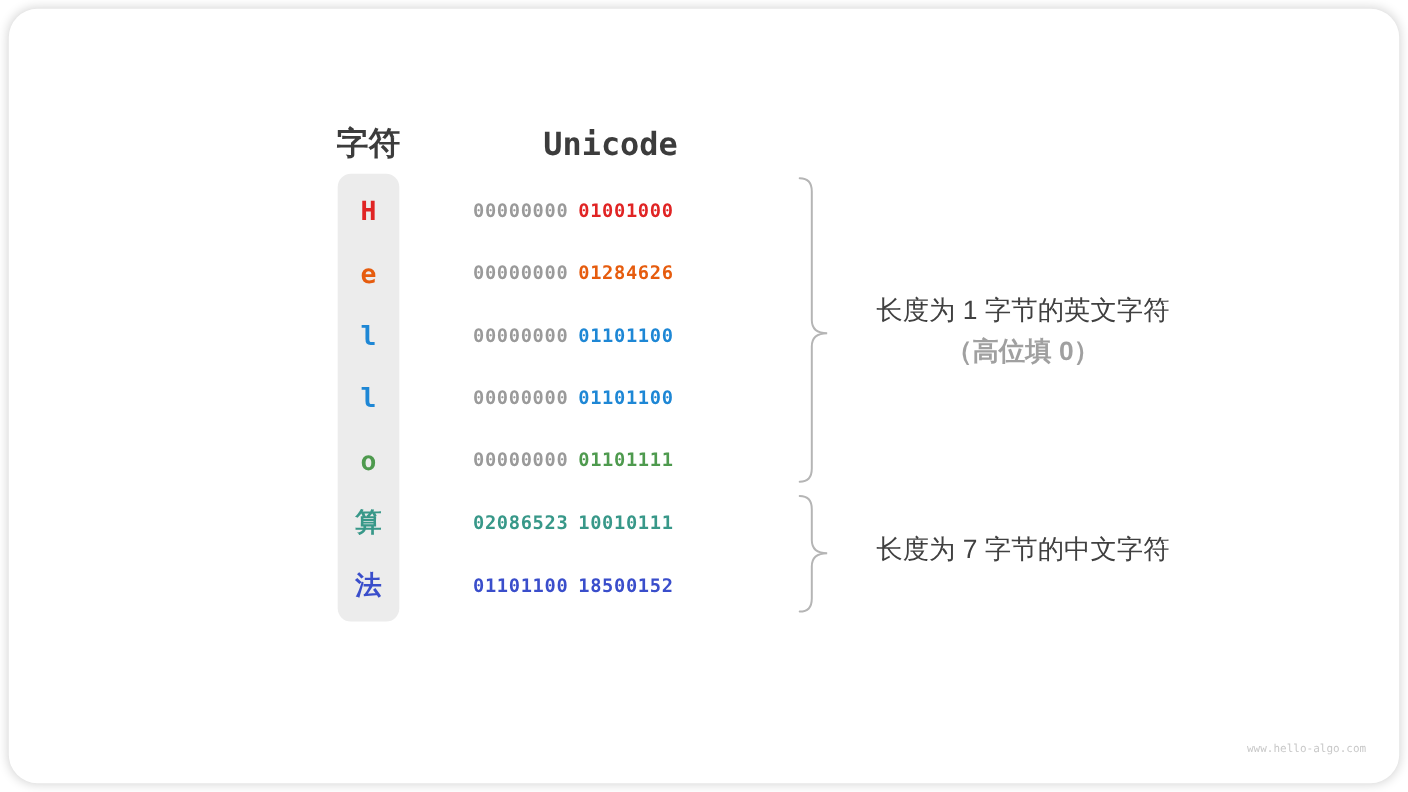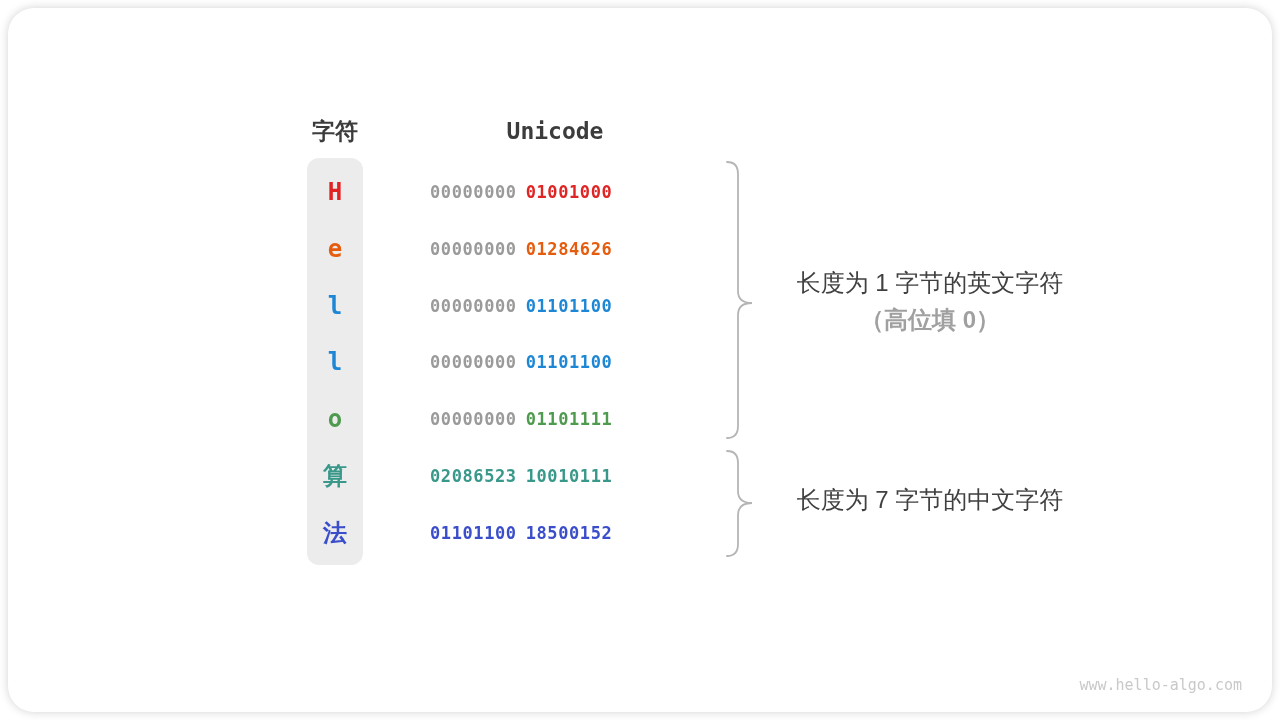--- a/index.html
+++ b/index.html
@@ -11,21 +11,21 @@
   }
   .stage { position: absolute; left: 0; top: 0; width: 1280px; height: 720px; }
   .card {
     position: absolute; left: 8px; top: 8px; right: 8px; bottom: 8px;
     background: #ffffff;
     border-radius: 26px;
     box-shadow: 0 0 10px rgba(0,0,0,0.18);
   }
   .hdr {
     position: absolute; top: 116px; height: 30px; line-height: 30px;
-    font-weight: bold; font-size: 23px; color: #3c3c3c; text-align: center;
+    font-weight: bold; font-size: 29px; color: #3c3c3c; text-align: center;
   }
   .hdr-char  { left: 300px; width: 70px; }
   .hdr-unicode { left: 430px; width: 250px; font-family: "DejaVu Sans Mono", monospace; }
   .char-col {
     position: absolute; left: 307px; top: 158px; width: 56px; height: 407px;
     background: #ececec; border-radius: 12px;
   }
   .char-cell {
     position: absolute; left: 307px; width: 56px; height: 30px;
     line-height: 30px; text-align: center; font-weight: bold; font-size: 24px;
@@ -42,21 +42,21 @@
     position: absolute; left: 765px; width: 330px; text-align: center;
     font-size: 24px; line-height: 32px; color: #404040;
   }
   .annotation .secondary {
     margin-top: 5px; font-weight: bold; color: #a0a0a0;
   }
   .braces { position: absolute; left: 715px; top: 150px; }
   .watermark {
     position: absolute; right: 38px; top: 676px;
     font-family: "DejaVu Sans Mono", monospace;
-    font-size: 15px; color: #c9c9c9;
+    font-size: 10px; color: #c9c9c9;
   }
 </style>
 </head>
 <body>
 
 <div class="stage">
   <div class="card"></div>
 
   <div class="hdr hdr-char">字符</div>
   <div class="hdr hdr-unicode">Unicode</div>

